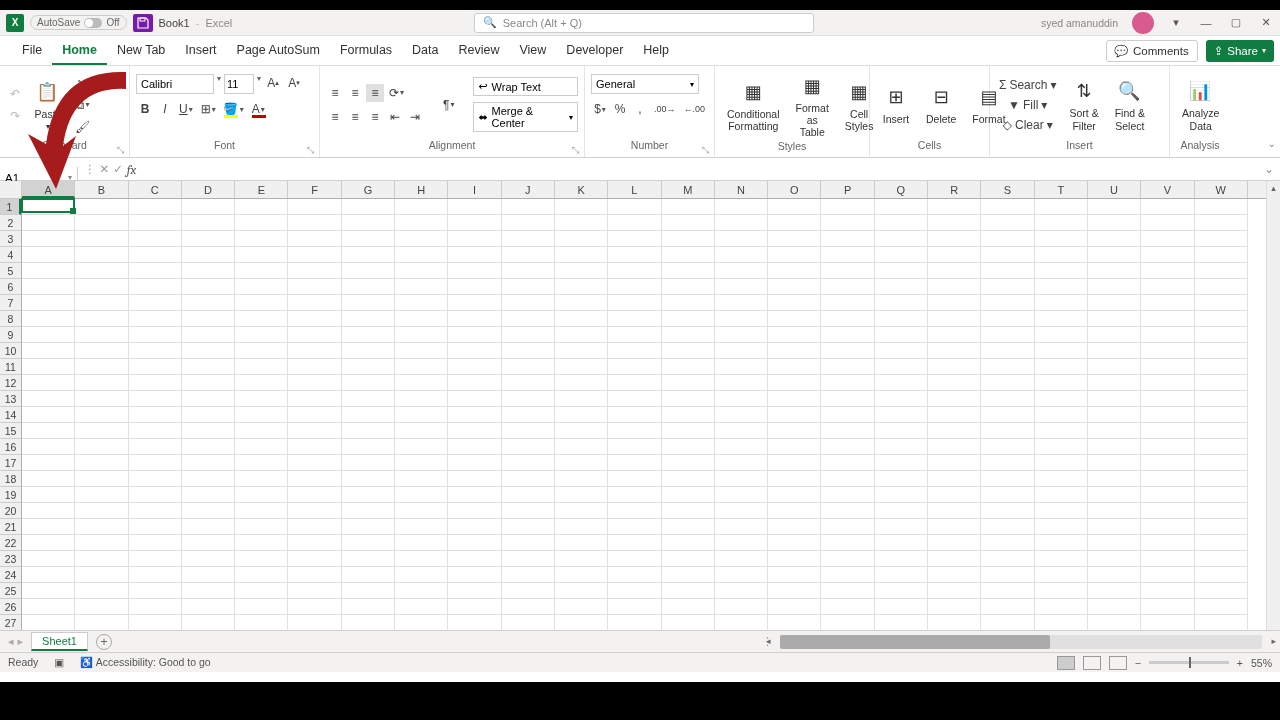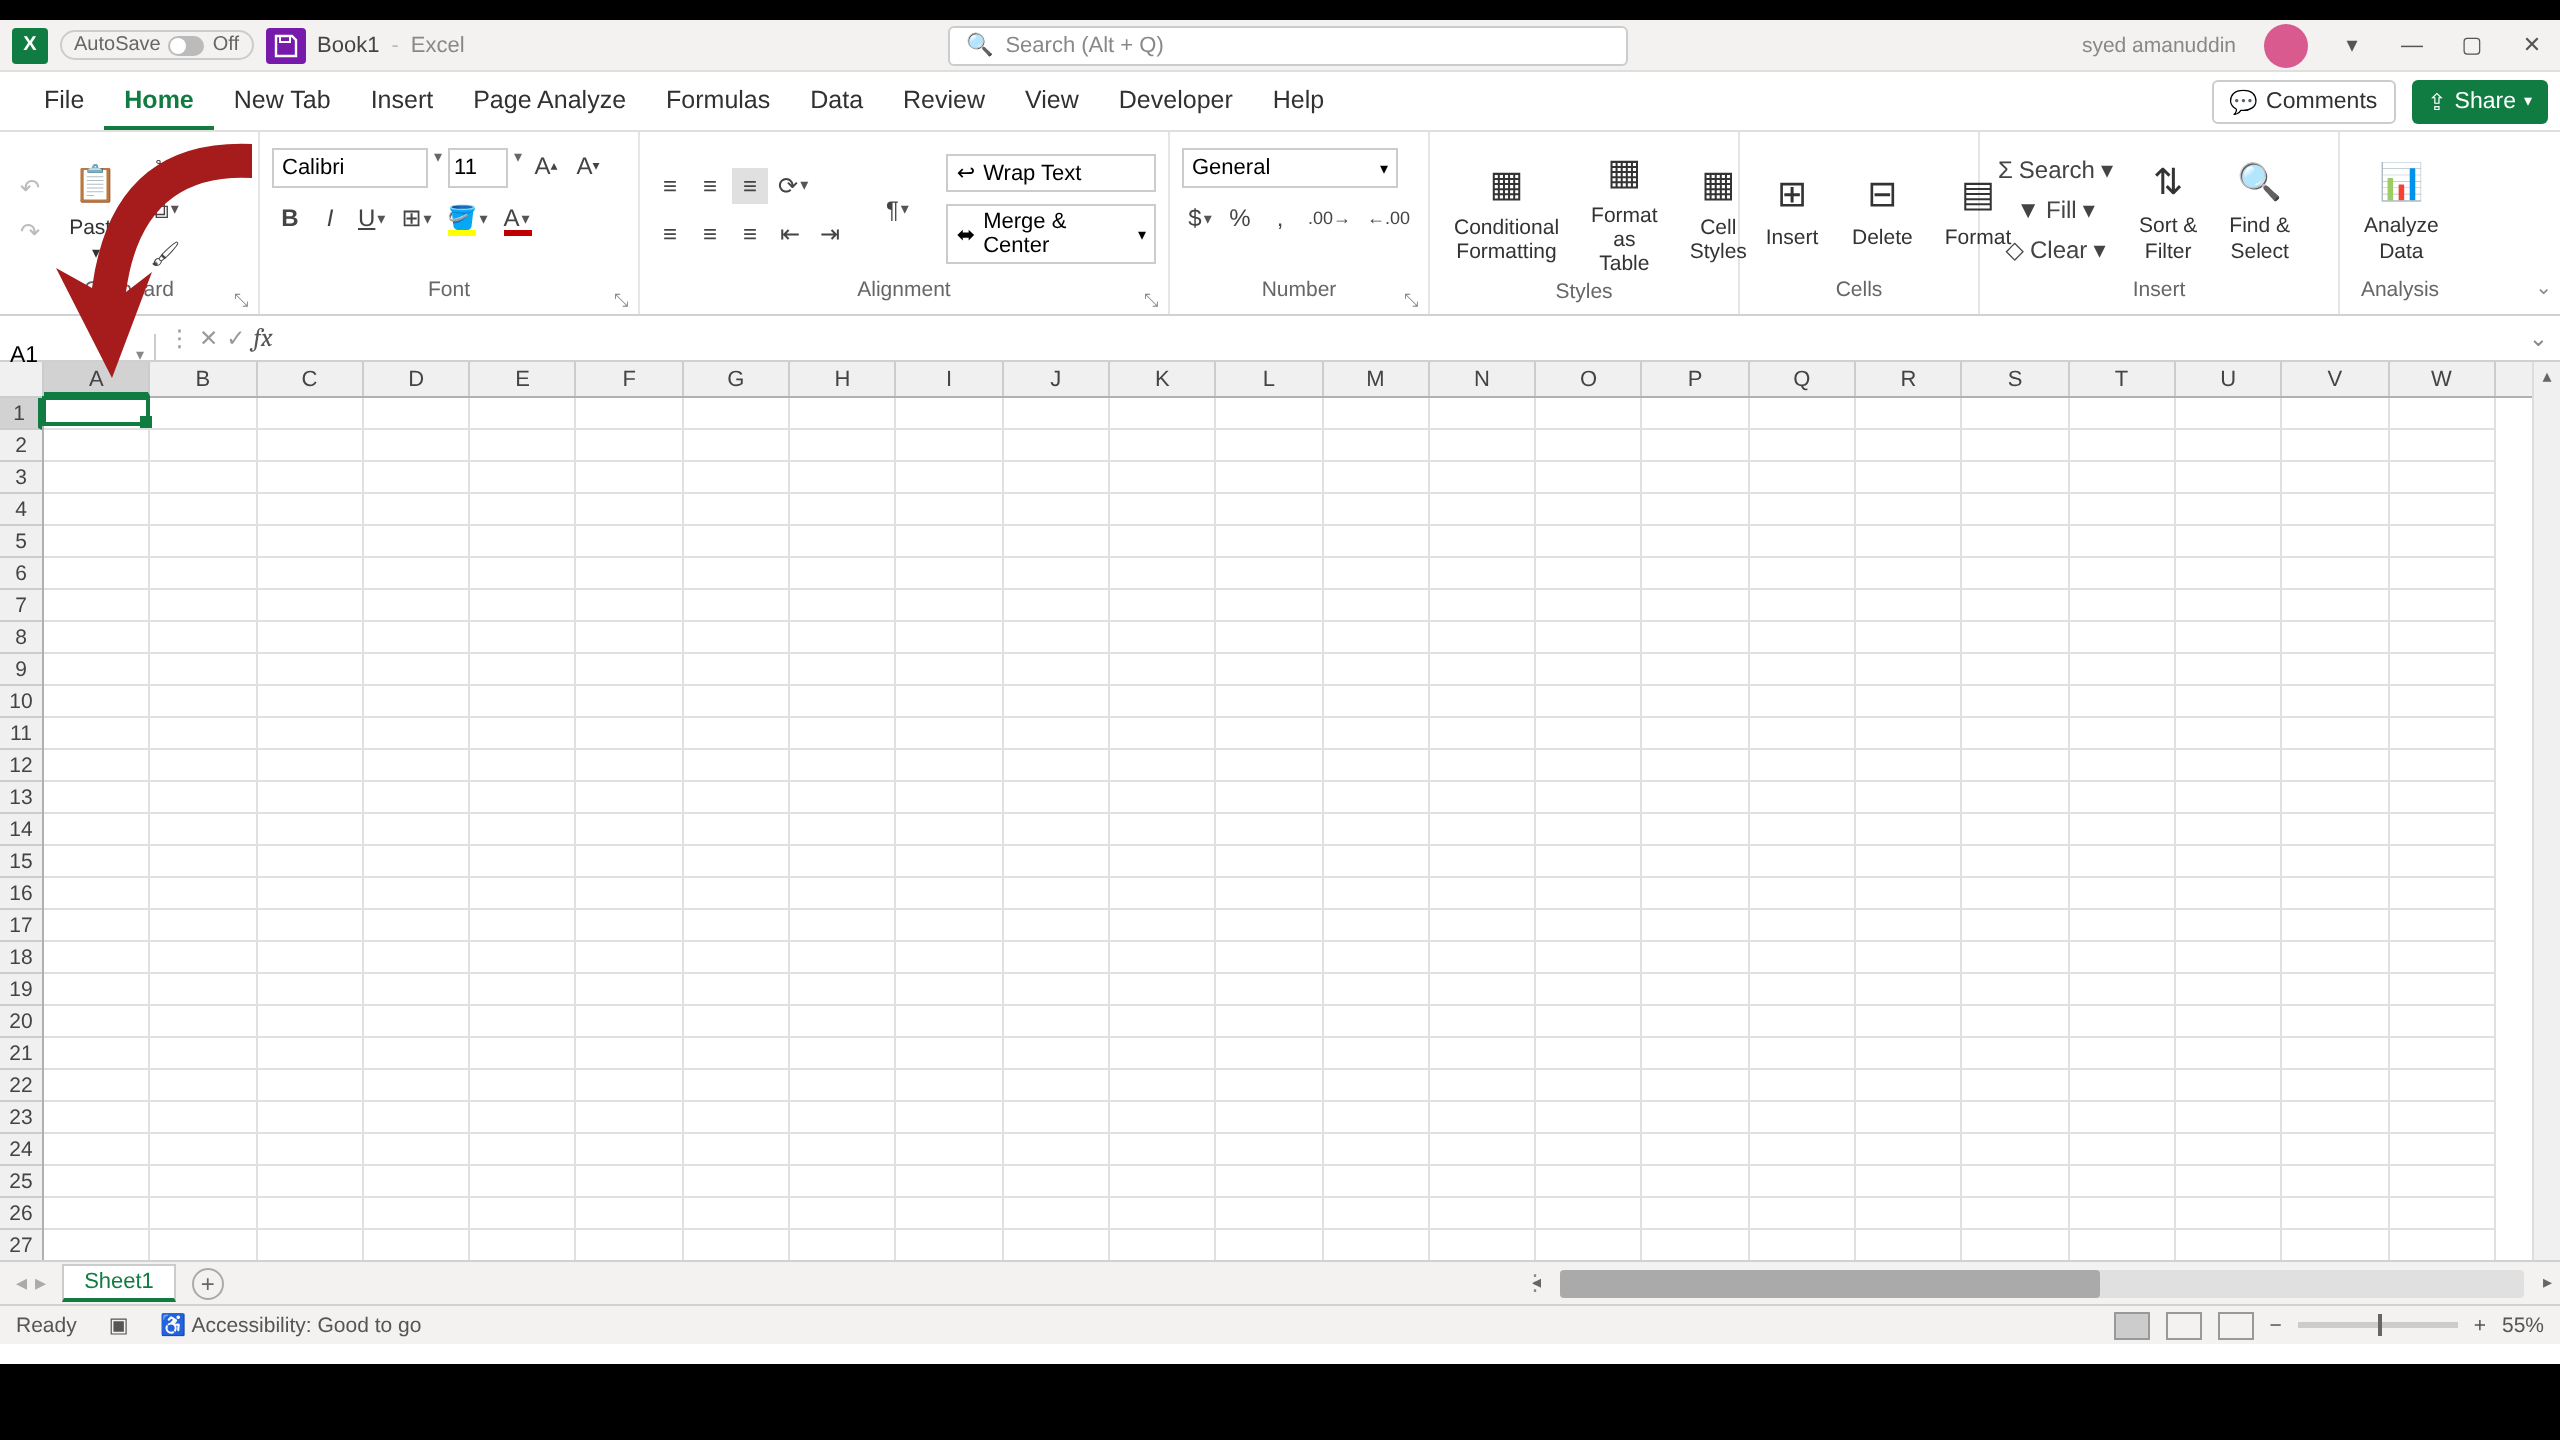--- a/index.html
+++ b/index.html
@@ -123,21 +123,21 @@
       <div class="win-btn">✕</div>
     </div>
   </div>
 
   <div class="menus">
     <div id="menu-tabs-holder" style="display:flex">
         <div class="tab">File</div>
         <div class="tab active">Home</div>
         <div class="tab">New Tab</div>
         <div class="tab">Insert</div>
-        <div class="tab">Page Analyze</div>
+        <div class="tab">Page AutoSum</div>
         <div class="tab">Formulas</div>
         <div class="tab">Data</div>
         <div class="tab">Review</div>
         <div class="tab">View</div>
         <div class="tab">Developer</div>
         <div class="tab">Help</div>
       </div>
     <div class="rightctl">
       <div class="comments-btn">
         <span>💬</span>
@@ -1119,21 +1119,21 @@
     <div class="addsheet">+</div>
     <div style="position:absolute;left:762px;color:#888;font-size:11px">⋮</div>
     <div class="hscroll">
       <span class="ar" style="left:-14px">◂</span>
       <div class="thumb"></div>
       <span class="ar" style="right:-14px">▸</span>
     </div>
   </div>
 
   <div class="status">
-    <div style="display:flex;gap:16px;align-items:center">
+    <div style="display:flex;gap:16px;align-items:flex-start">
       <span>Ready</span>
       <span>▣</span>
       <span>
         ♿ <span>Accessibility: Good to go</span>
       </span>
     </div>
     <div class="rctrl">
       <div class="viewbtn" style="background:#ccc"></div>
       <div class="viewbtn"></div>
       <div class="viewbtn"></div>

